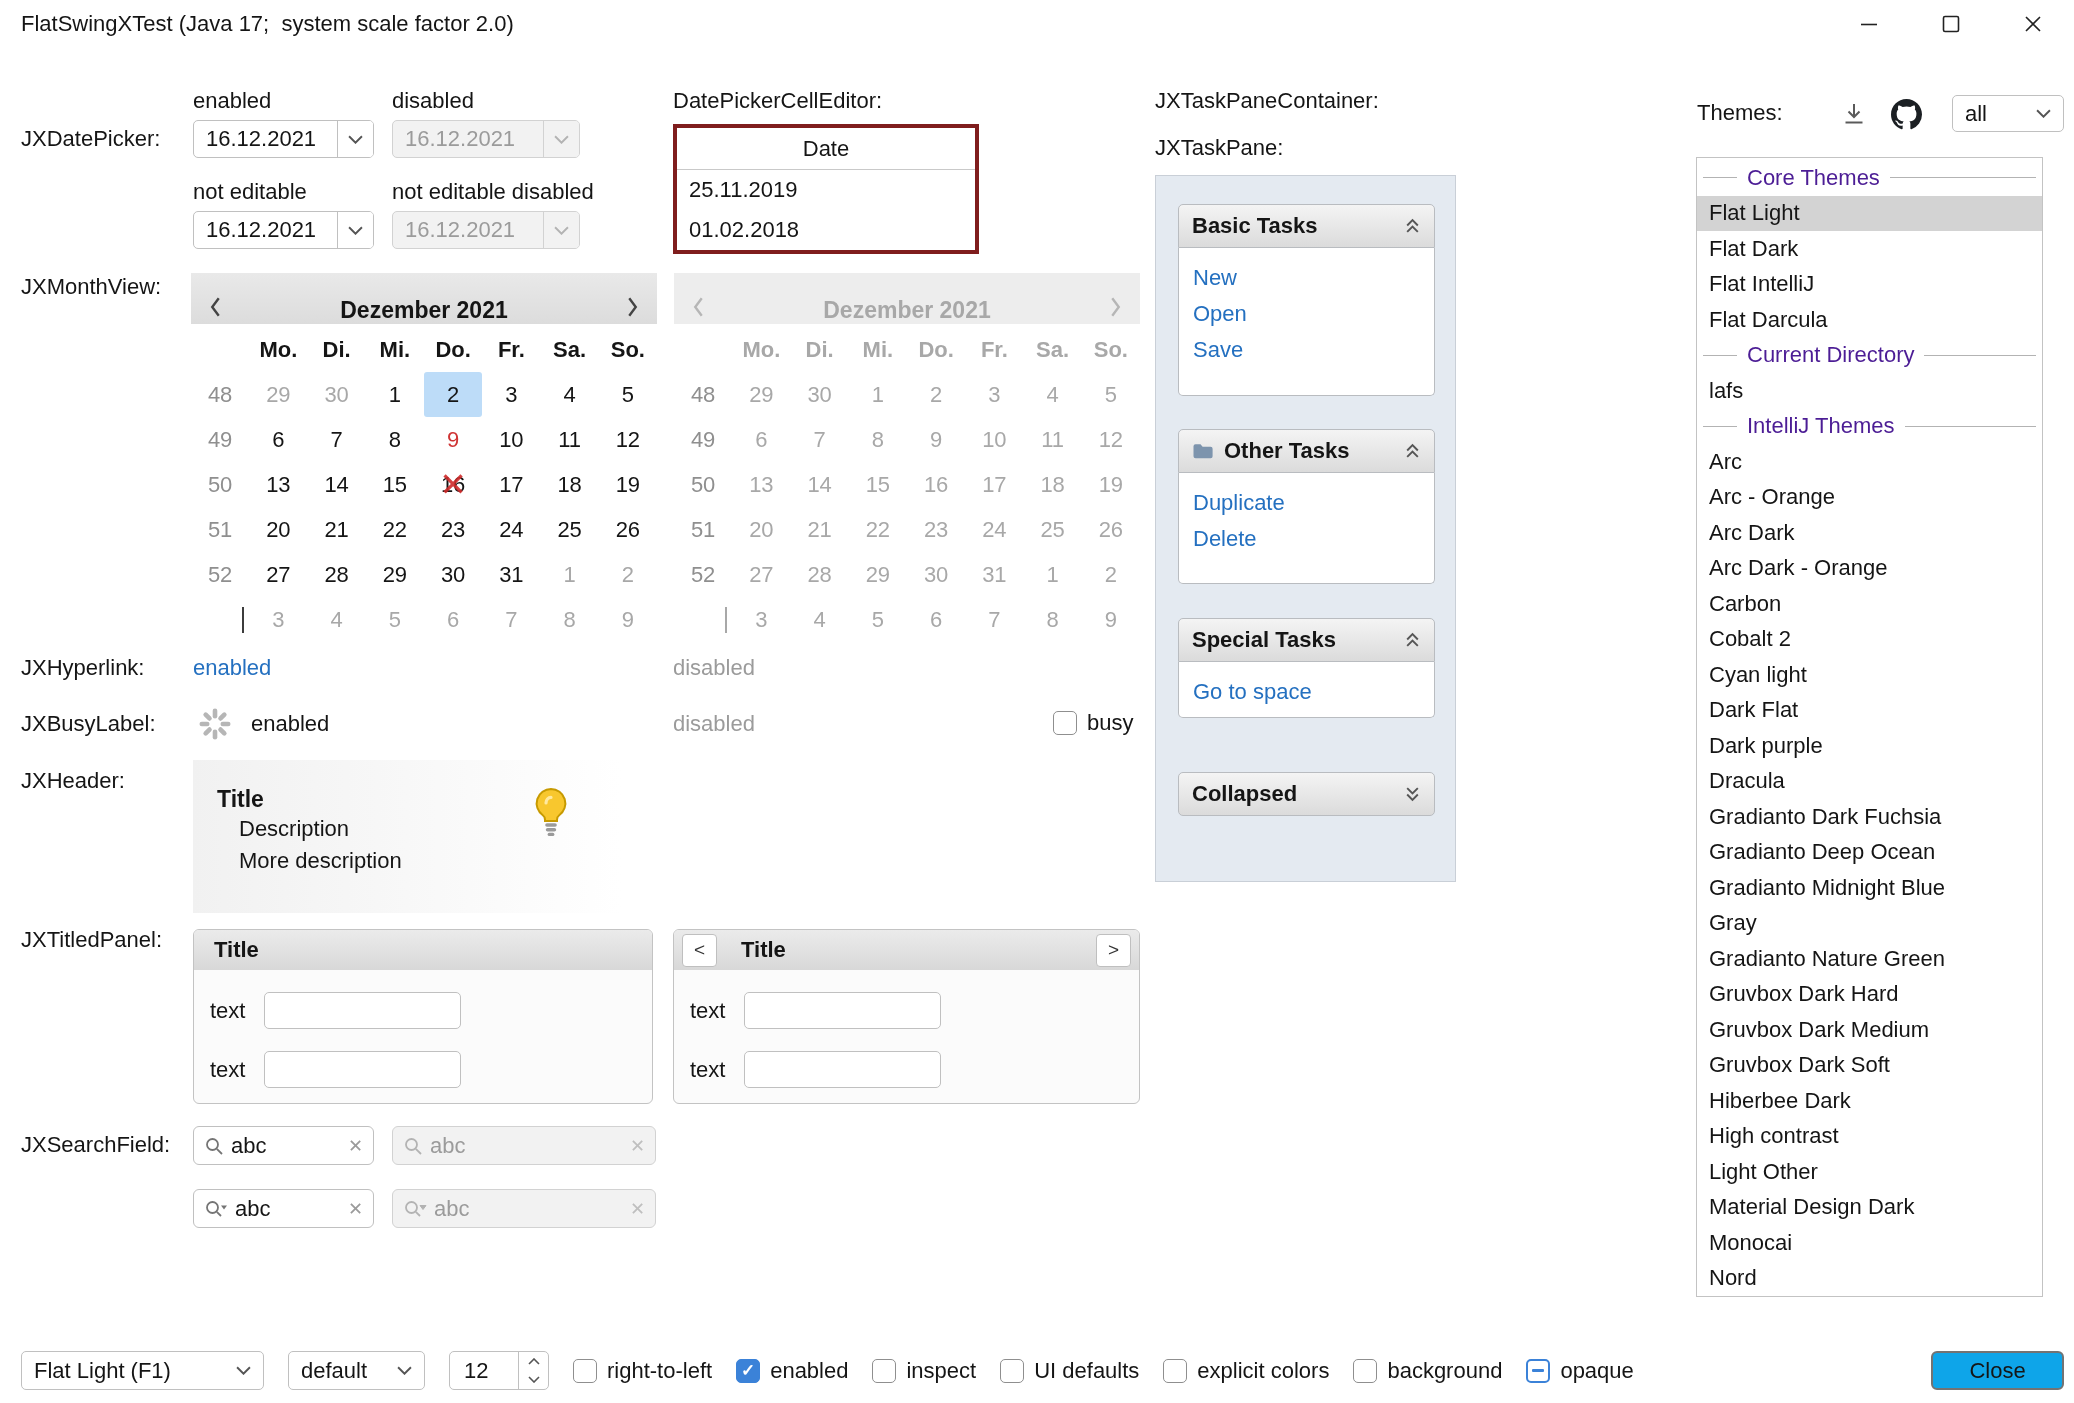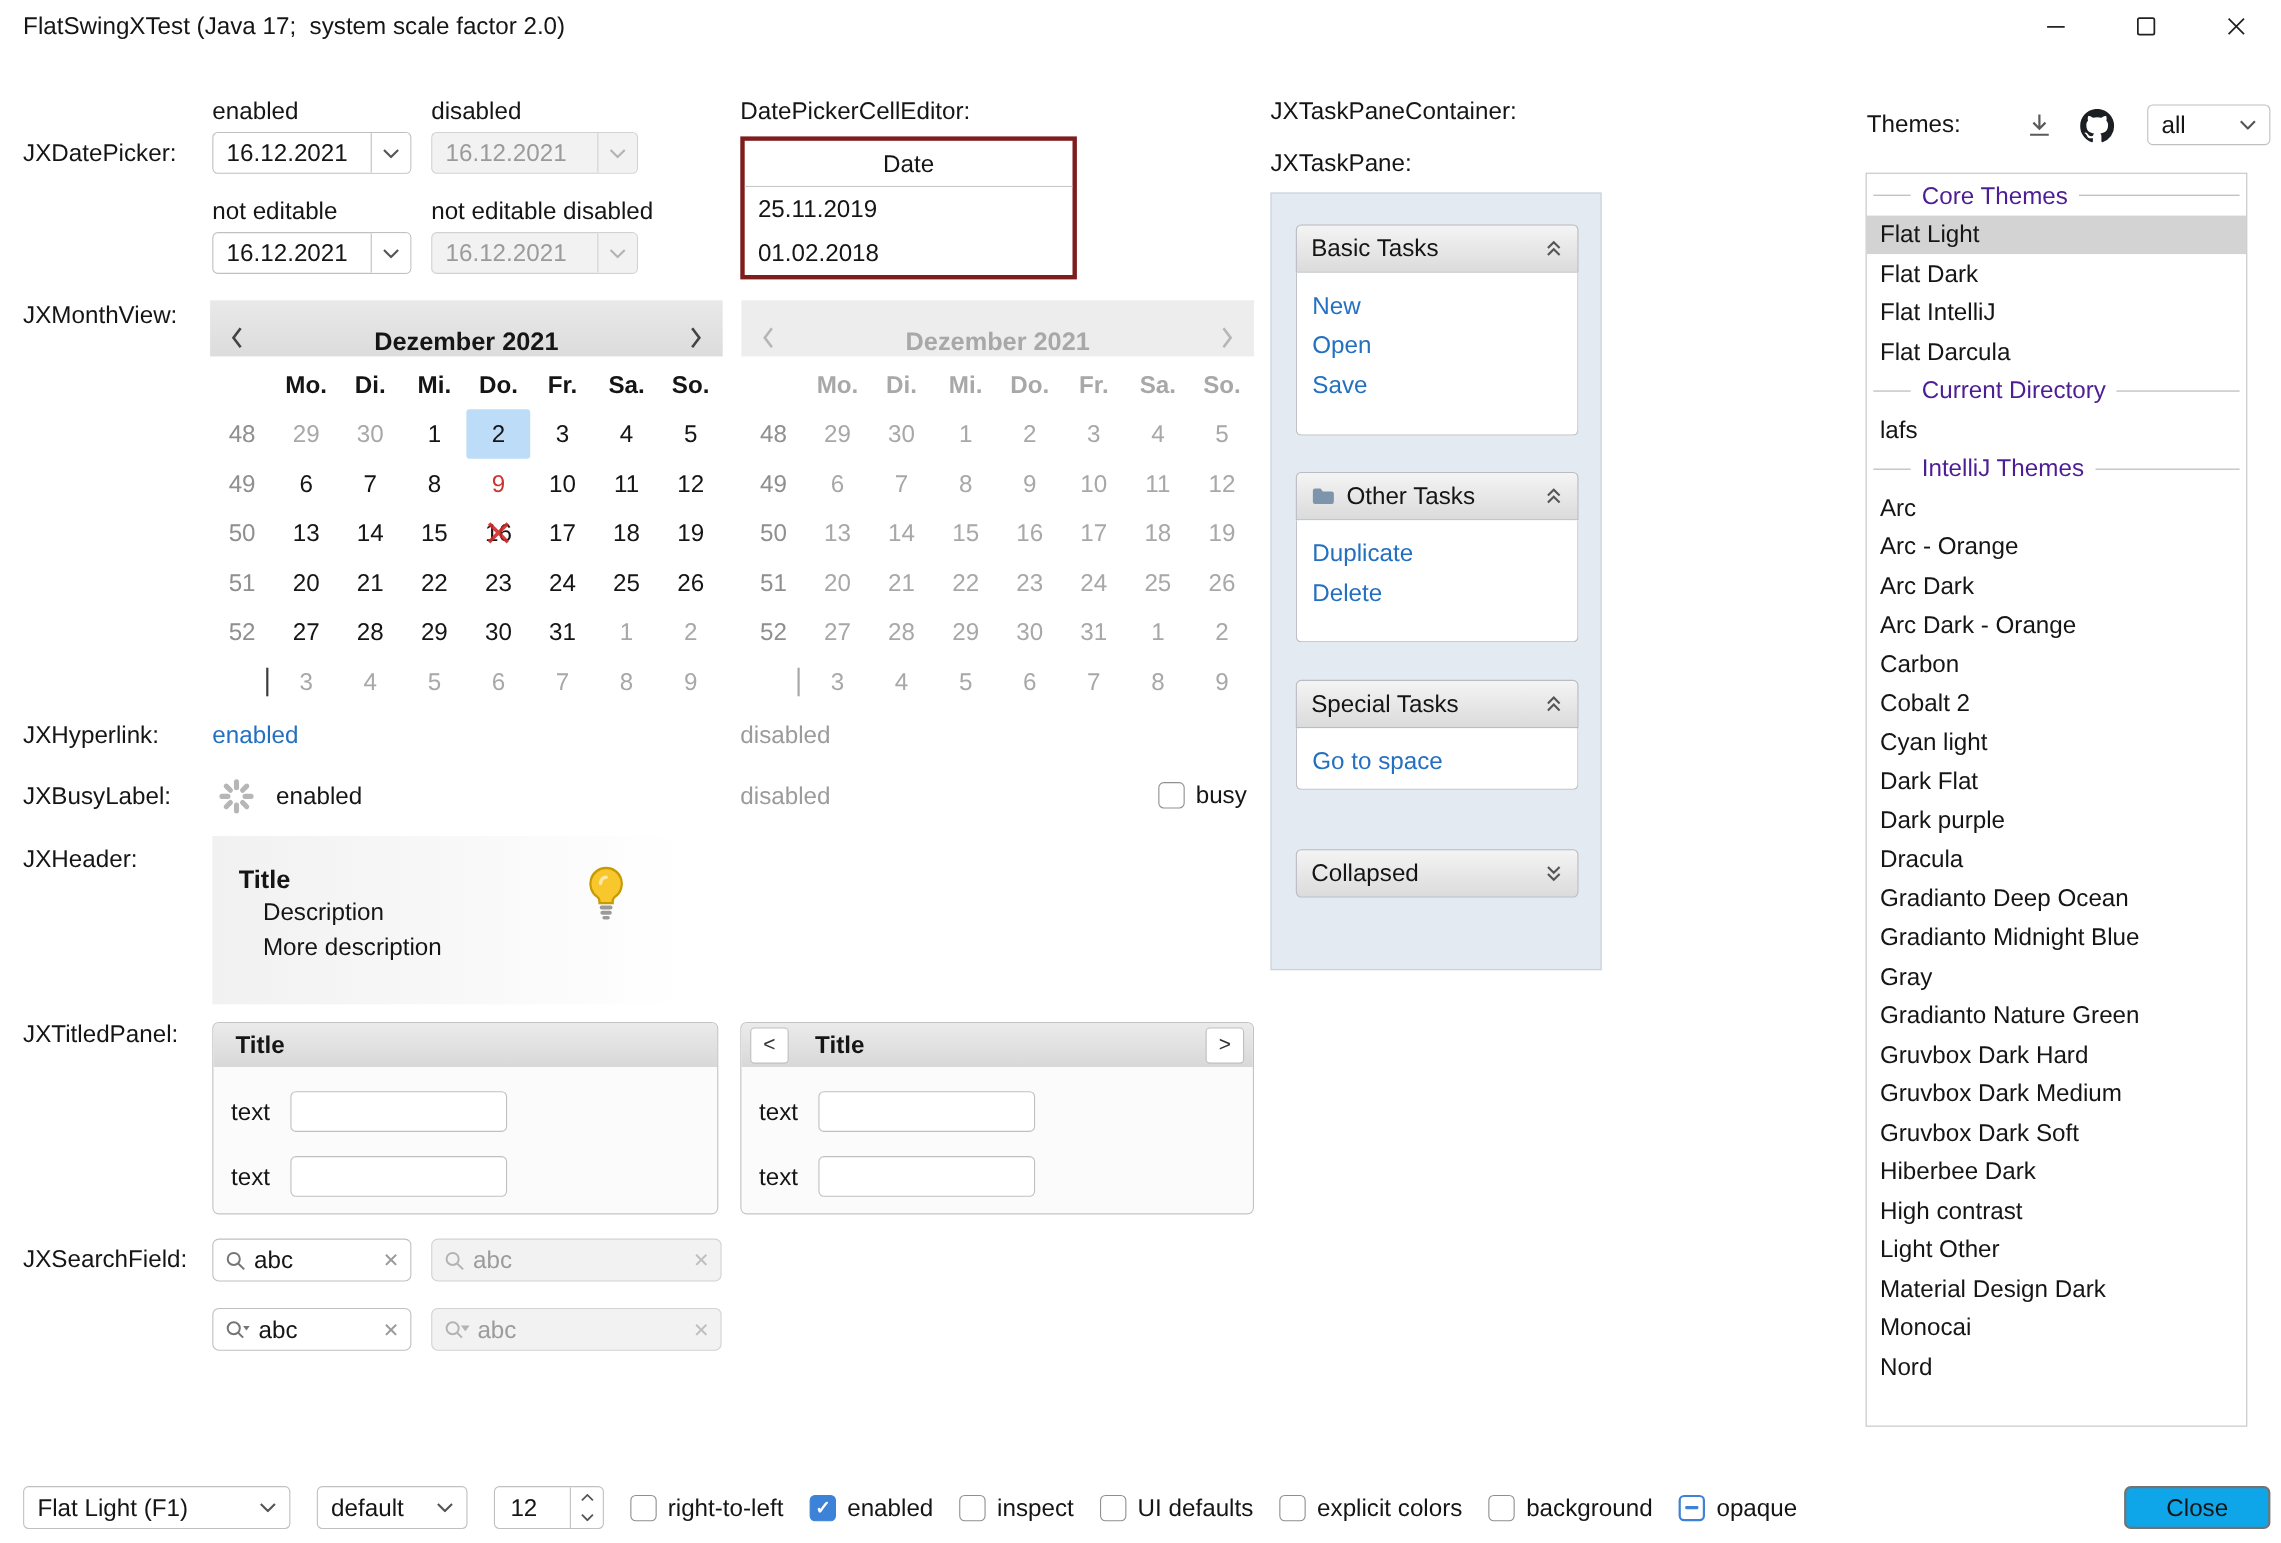--- a/index.html
+++ b/index.html
@@ -89,21 +89,21 @@
   .search.disabled .s-input{color:#9b9b9b}
   .search.disabled .clear{color:#bfbfbf}
   .search.disabled svg *{stroke:#b3b3b3}
   .search.disabled svg .fillpart{fill:#b3b3b3}
 
   
   .tpc{position:absolute;background:#e4eaf1;border:1px solid #c9cfd7}
   .pane{position:absolute;left:22px;width:257px}
   .pane-head{height:44px;border:1px solid #b9bcc0;border-radius:5px 5px 0 0;
              background:linear-gradient(#f4f4f4,#dbdbdb);display:flex;align-items:center;padding:0 13px;gap:10px;cursor:pointer}
-  .pane-title{font-weight:normal;flex:1}
+  .pane-title{font-weight:bold;flex:1}
   .pane-body{border:1px solid #b9bcc0;border-top:none;background:#fff;border-radius:0 0 5px 5px;padding:12px 14px}
   .pane-link{color:#2470c0;height:36px;display:flex;align-items:center;cursor:pointer}
   .pane.collapsed .pane-head{border-radius:5px}
 
   
   .icon-btn{position:absolute;display:flex;align-items:center;justify-content:center;cursor:pointer}
   .combo{border:1px solid #c0c0c0;border-radius:5px;background:#fff;display:flex;align-items:center;
          padding:0 12px;gap:8px;height:37px;cursor:pointer}
   .combo .val{flex:1;white-space:nowrap;overflow:hidden}
   .theme-list{position:absolute;border:1px solid #c3c3c3;background:#fff;overflow:hidden;padding-top:2px}
@@ -723,20 +723,23 @@
       </div>
 
       <div class="theme-item" data-type="item">
         <span>Dark purple</span>
       </div>
 
       <div class="theme-item" data-type="item">
         <span>Dracula</span>
       </div>
 
+      <div class="theme-item" data-type="item">
+        <span>Gradianto Dark Fuchsia</span>
+      </div>
 
       <div class="theme-item" data-type="item">
         <span>Gradianto Deep Ocean</span>
       </div>
 
       <div class="theme-item" data-type="item">
         <span>Gradianto Midnight Blue</span>
       </div>
 
       <div class="theme-item" data-type="item">

